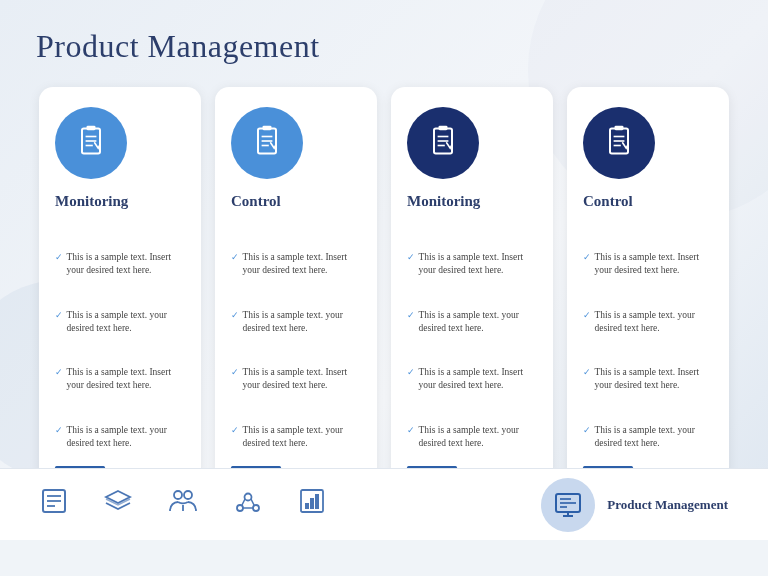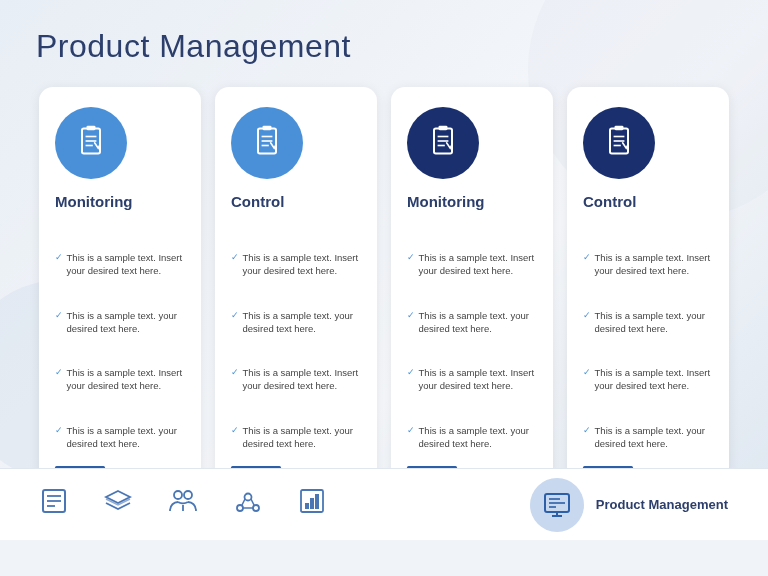--- a/index.html
+++ b/index.html
@@ -10,20 +10,21 @@
       height: 576px;
       overflow: hidden;
       position: relative;
     }
 
     .page-bg {
       width: 768px;
       height: 540px;
       background: linear-gradient(135deg, #e8eef5 0%, #f5f7fa 60%, #dde6f0 100%);
       position: relative;
+      font-family: Liberation Serif, serif;
     }
 
     
     .bg-shape {
       position: absolute;
       border-radius: 50%;
       opacity: 0.08;
     }
     .bg-shape-1 {
       width: 300px; height: 300px;

